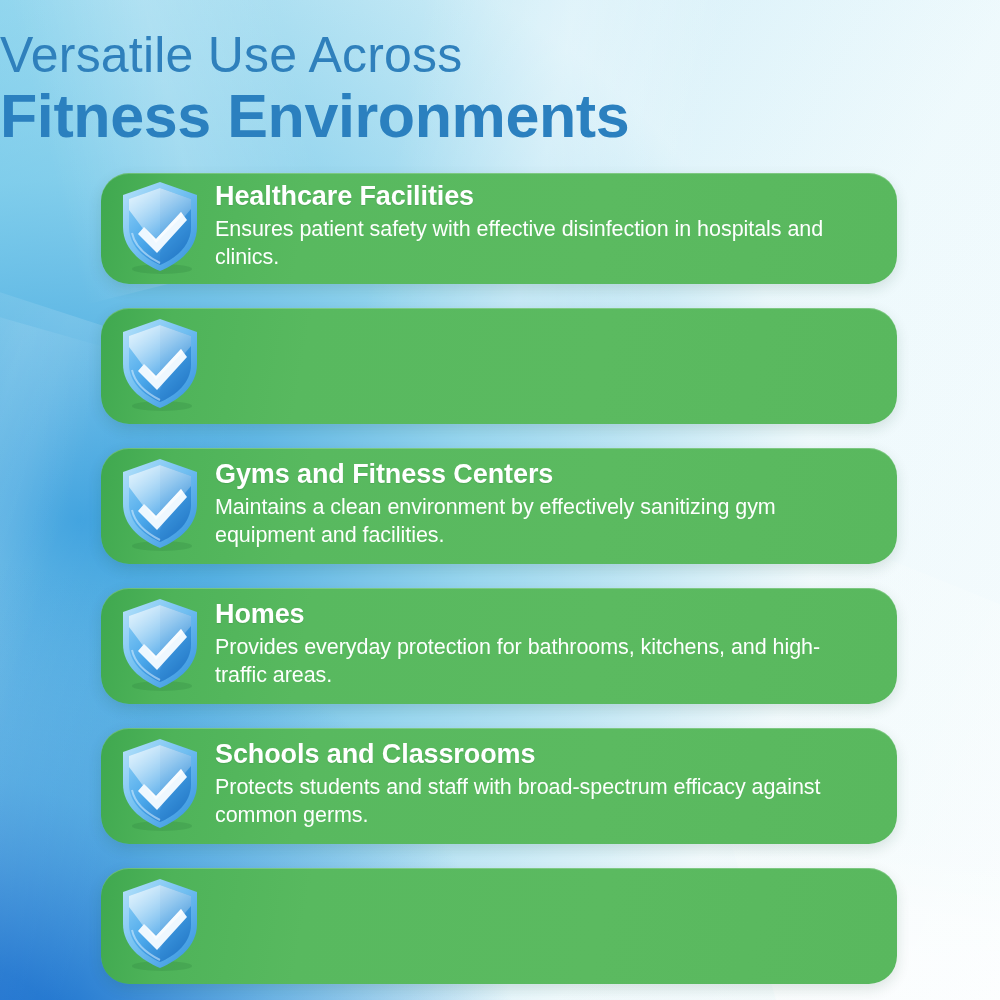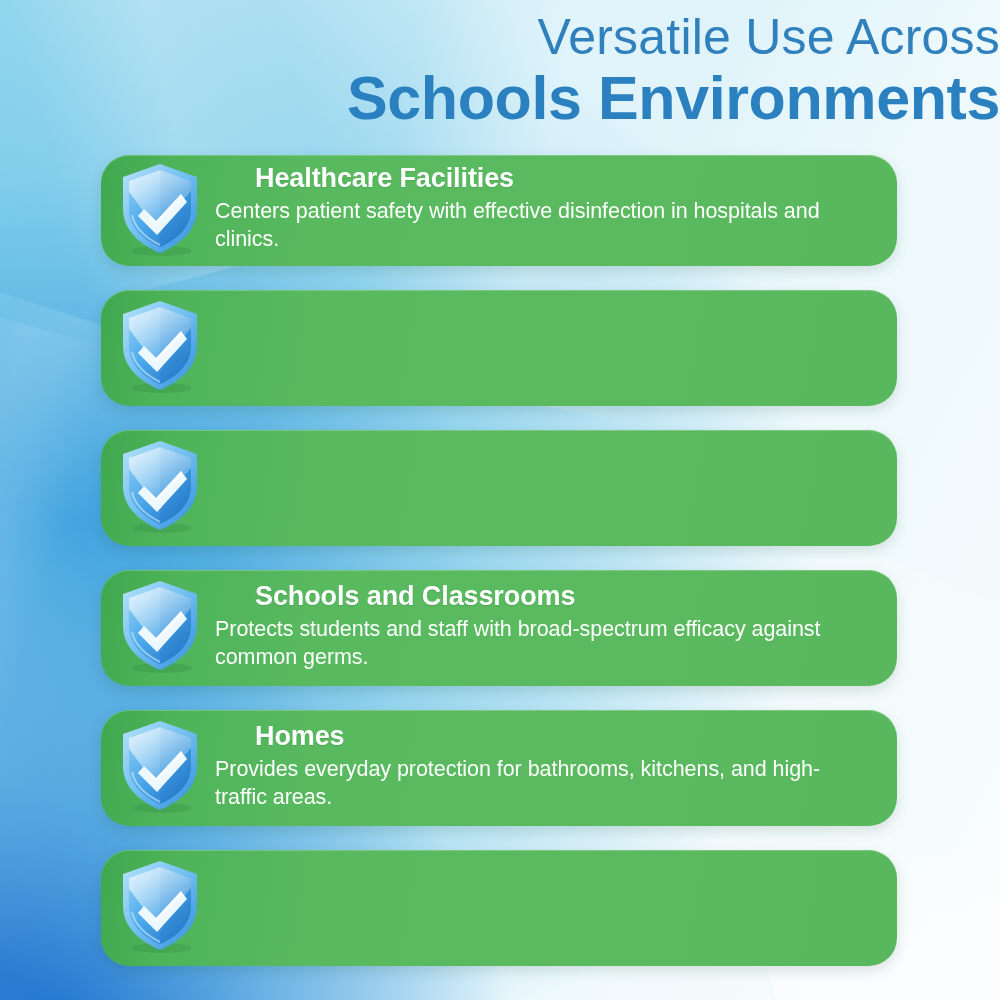--- a/index.html
+++ b/index.html
@@ -53,22 +53,22 @@
   }
   .streak.s6 {
     right:-160px; bottom:-200px; width:560px; height:620px;
     background:linear-gradient(to right, rgba(255,255,255,0.00), rgba(255,255,255,0.42));
     transform:rotate(22deg);
   }
 
   
   #heading {
     position:relative; z-index:3;
-    padding-top:10px;
-    text-align:right;
+    padding-top:28px;
+    text-align:left;
   }
   .title-line1 {
     font-size:50px;
     font-weight:400;
     letter-spacing:0.2px;
     line-height:1.08;
     color:#2f80bc;
   }
   .title-line2 {
     font-size:61px;
@@ -116,21 +116,20 @@
     padding-right:6px;
   }
   .card-title {
     color:#ffffff;
     font-size:27px;
     font-weight:700;
     letter-spacing:-0.1px;
     line-height:1.18;
     margin-bottom:2px;
     text-shadow:0 1px 1px rgba(25,80,45,0.16);
-    margin-left:40px;
   }
   .card-desc {
     color:#fdfffd;
     font-size:21.5px;
     font-weight:400;
     line-height:1.32;
     letter-spacing:-0.05px;
     max-width:660px;
   }
 </style>
@@ -141,21 +140,21 @@
 
   <div class="streak s1"></div>
   <div class="streak s2"></div>
   <div class="streak s3"></div>
   <div class="streak s4"></div>
   <div class="streak s5"></div>
   <div class="streak s6"></div>
 
   <div id="heading">
     <div class="title-line1">Versatile Use Across</div>
-    <div class="title-line2">Schools Environments</div>
+    <div class="title-line2">Fitness Environments</div>
   </div>
 
   <div id="cards">
 
     <div class="card">
       <div class="shield-wrap">
         <svg viewBox="0 0 86 96" xmlns="http://www.w3.org/2000/svg">
           <defs>
             <linearGradient id="sOut1" x1="0" y1="0" x2="1" y2="1">
               <stop offset="0" stop-color="#b7e2fb"></stop>
@@ -177,21 +176,21 @@
           <path d="M43 9 L74 20 V48 C74 67 59 79 43 86 C27 79 12 67 12 48 V20 Z" fill="url(#sIn1)"></path>
           <path d="M43 9 L74 20 V48 C74 67 59 79 43 86 V9 Z" fill="#1f73c4" opacity="0.18"></path>
           <path d="M43 9 L74 20 V30 C62 44 50 58 43 74 C34 60 22 44 12 31 V20 Z" fill="url(#sGl1)"></path>
           <path d="M27 48 L39 60 L64 33 L70 41 L40 74 L21 55 Z" fill="#eef8ff"></path>
           <path d="M27 48 L39 60 L64 33 L66 36 L39 64 Z" fill="#ffffff" opacity="0.6"></path>
           <path d="M43 84 C31 78 18 68 15 54" stroke="#d8efff" stroke-width="2" fill="none" opacity="0.55"></path>
         </svg>
       </div>
       <div class="card-text">
         <div class="card-title">Healthcare Facilities</div>
-        <div class="card-desc">Centers patient safety with effective disinfection in hospitals and clinics.</div>
+        <div class="card-desc">Ensures patient safety with effective disinfection in hospitals and clinics.</div>
       </div>
     </div>
 
     <div class="card tall">
       <div class="shield-wrap">
         <svg viewBox="0 0 86 96" xmlns="http://www.w3.org/2000/svg">
           <defs>
             <linearGradient id="sOut2" x1="0" y1="0" x2="1" y2="1">
               <stop offset="0" stop-color="#b7e2fb"></stop>
                 <stop offset="0.45" stop-color="#76c2f2"></stop>
@@ -243,20 +242,59 @@
           <ellipse cx="45" cy="90" rx="30" ry="5" fill="#2a7a3a" opacity="0.22"></ellipse>
           <path d="M43 3 L80 16 V48 C80 70 62 84 43 92 C24 84 6 70 6 48 V16 Z" fill="url(#sOut3)"></path>
           <path d="M43 9 L74 20 V48 C74 67 59 79 43 86 C27 79 12 67 12 48 V20 Z" fill="url(#sIn3)"></path>
           <path d="M43 9 L74 20 V48 C74 67 59 79 43 86 V9 Z" fill="#1f73c4" opacity="0.18"></path>
           <path d="M43 9 L74 20 V30 C62 44 50 58 43 74 C34 60 22 44 12 31 V20 Z" fill="url(#sGl3)"></path>
           <path d="M27 48 L39 60 L64 33 L70 41 L40 74 L21 55 Z" fill="#eef8ff"></path>
           <path d="M27 48 L39 60 L64 33 L66 36 L39 64 Z" fill="#ffffff" opacity="0.6"></path>
           <path d="M43 84 C31 78 18 68 15 54" stroke="#d8efff" stroke-width="2" fill="none" opacity="0.55"></path>
         </svg>
       </div>
+      <div class="card-text">
+        <div class="card-title">Gyms and Fitness Centers</div>
+        <div class="card-desc">Maintains a clean environment by effectively sanitizing gym equipment and facilities.</div>
+      </div>
+    </div>
+
+    <div class="card tall">
+      <div class="shield-wrap">
+        <svg viewBox="0 0 86 96" xmlns="http://www.w3.org/2000/svg">
+          <defs>
+            <linearGradient id="sOut5" x1="0" y1="0" x2="1" y2="1">
+              <stop offset="0" stop-color="#b7e2fb"></stop>
+                <stop offset="0.45" stop-color="#76c2f2"></stop>
+                <stop offset="1" stop-color="#2f8fdc"></stop>
+            </linearGradient>
+            <linearGradient id="sIn5" x1="0.1" y1="0" x2="0.9" y2="1">
+              <stop offset="0" stop-color="#8fd0f7"></stop>
+                <stop offset="0.5" stop-color="#4aa7ea"></stop>
+                <stop offset="1" stop-color="#1f73c4"></stop>
+            </linearGradient>
+            <linearGradient id="sGl5" x1="0" y1="0" x2="0.6" y2="1">
+              <stop offset="0" stop-color="#ffffff" stop-opacity="0.78"></stop>
+                <stop offset="1" stop-color="#ffffff" stop-opacity="0.03"></stop>
+            </linearGradient>
+          </defs>
+          <ellipse cx="45" cy="90" rx="30" ry="5" fill="#2a7a3a" opacity="0.22"></ellipse>
+          <path d="M43 3 L80 16 V48 C80 70 62 84 43 92 C24 84 6 70 6 48 V16 Z" fill="url(#sOut5)"></path>
+          <path d="M43 9 L74 20 V48 C74 67 59 79 43 86 C27 79 12 67 12 48 V20 Z" fill="url(#sIn5)"></path>
+          <path d="M43 9 L74 20 V48 C74 67 59 79 43 86 V9 Z" fill="#1f73c4" opacity="0.18"></path>
+          <path d="M43 9 L74 20 V30 C62 44 50 58 43 74 C34 60 22 44 12 31 V20 Z" fill="url(#sGl5)"></path>
+          <path d="M27 48 L39 60 L64 33 L70 41 L40 74 L21 55 Z" fill="#eef8ff"></path>
+          <path d="M27 48 L39 60 L64 33 L66 36 L39 64 Z" fill="#ffffff" opacity="0.6"></path>
+          <path d="M43 84 C31 78 18 68 15 54" stroke="#d8efff" stroke-width="2" fill="none" opacity="0.55"></path>
+        </svg>
+      </div>
+      <div class="card-text">
+        <div class="card-title">Homes</div>
+        <div class="card-desc">Provides everyday protection for bathrooms, kitchens, and high-traffic areas.</div>
+      </div>
     </div>
 
     <div class="card tall">
       <div class="shield-wrap">
         <svg viewBox="0 0 86 96" xmlns="http://www.w3.org/2000/svg">
           <defs>
             <linearGradient id="sOut4" x1="0" y1="0" x2="1" y2="1">
               <stop offset="0" stop-color="#b7e2fb"></stop>
                 <stop offset="0.45" stop-color="#76c2f2"></stop>
                 <stop offset="1" stop-color="#2f8fdc"></stop>
@@ -284,55 +322,20 @@
       <div class="card-text">
         <div class="card-title">Schools and Classrooms</div>
         <div class="card-desc">Protects students and staff with broad-spectrum efficacy against common germs.</div>
       </div>
     </div>
 
     <div class="card tall">
       <div class="shield-wrap">
         <svg viewBox="0 0 86 96" xmlns="http://www.w3.org/2000/svg">
           <defs>
-            <linearGradient id="sOut5" x1="0" y1="0" x2="1" y2="1">
-              <stop offset="0" stop-color="#b7e2fb"></stop>
-                <stop offset="0.45" stop-color="#76c2f2"></stop>
-                <stop offset="1" stop-color="#2f8fdc"></stop>
-            </linearGradient>
-            <linearGradient id="sIn5" x1="0.1" y1="0" x2="0.9" y2="1">
-              <stop offset="0" stop-color="#8fd0f7"></stop>
-                <stop offset="0.5" stop-color="#4aa7ea"></stop>
-                <stop offset="1" stop-color="#1f73c4"></stop>
-            </linearGradient>
-            <linearGradient id="sGl5" x1="0" y1="0" x2="0.6" y2="1">
-              <stop offset="0" stop-color="#ffffff" stop-opacity="0.78"></stop>
-                <stop offset="1" stop-color="#ffffff" stop-opacity="0.03"></stop>
-            </linearGradient>
-          </defs>
-          <ellipse cx="45" cy="90" rx="30" ry="5" fill="#2a7a3a" opacity="0.22"></ellipse>
-          <path d="M43 3 L80 16 V48 C80 70 62 84 43 92 C24 84 6 70 6 48 V16 Z" fill="url(#sOut5)"></path>
-          <path d="M43 9 L74 20 V48 C74 67 59 79 43 86 C27 79 12 67 12 48 V20 Z" fill="url(#sIn5)"></path>
-          <path d="M43 9 L74 20 V48 C74 67 59 79 43 86 V9 Z" fill="#1f73c4" opacity="0.18"></path>
-          <path d="M43 9 L74 20 V30 C62 44 50 58 43 74 C34 60 22 44 12 31 V20 Z" fill="url(#sGl5)"></path>
-          <path d="M27 48 L39 60 L64 33 L70 41 L40 74 L21 55 Z" fill="#eef8ff"></path>
-          <path d="M27 48 L39 60 L64 33 L66 36 L39 64 Z" fill="#ffffff" opacity="0.6"></path>
-          <path d="M43 84 C31 78 18 68 15 54" stroke="#d8efff" stroke-width="2" fill="none" opacity="0.55"></path>
-        </svg>
-      </div>
-      <div class="card-text">
-        <div class="card-title">Homes</div>
-        <div class="card-desc">Provides everyday protection for bathrooms, kitchens, and high-traffic areas.</div>
-      </div>
-    </div>
-
-    <div class="card tall">
-      <div class="shield-wrap">
-        <svg viewBox="0 0 86 96" xmlns="http://www.w3.org/2000/svg">
-          <defs>
             <linearGradient id="sOut6" x1="0" y1="0" x2="1" y2="1">
               <stop offset="0" stop-color="#b7e2fb"></stop>
                 <stop offset="0.45" stop-color="#76c2f2"></stop>
                 <stop offset="1" stop-color="#2f8fdc"></stop>
             </linearGradient>
             <linearGradient id="sIn6" x1="0.1" y1="0" x2="0.9" y2="1">
               <stop offset="0" stop-color="#8fd0f7"></stop>
                 <stop offset="0.5" stop-color="#4aa7ea"></stop>
                 <stop offset="1" stop-color="#1f73c4"></stop>
             </linearGradient>

